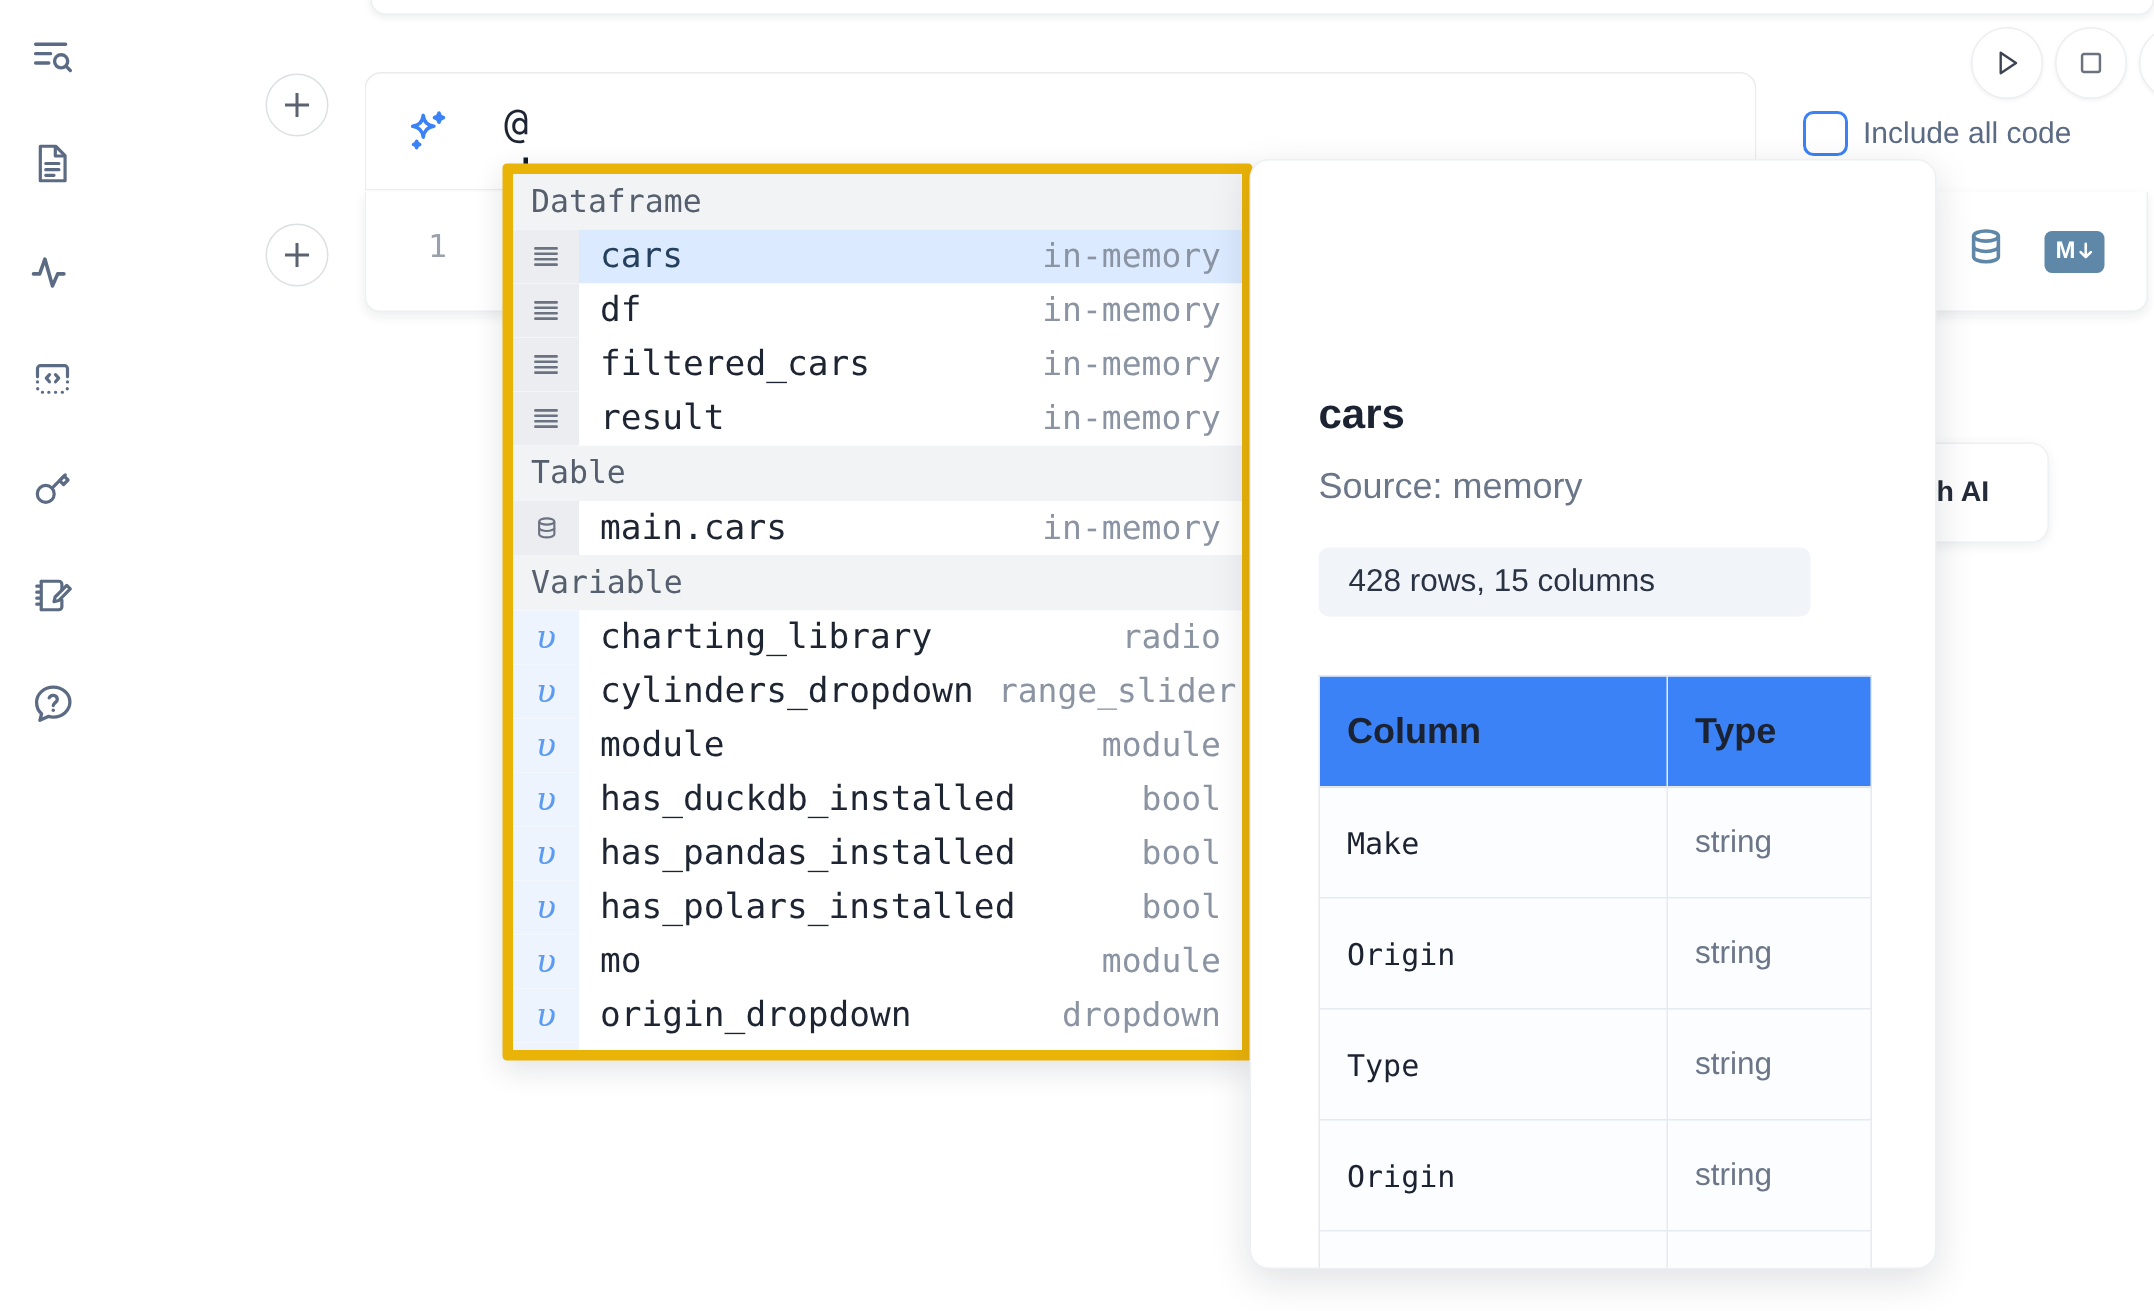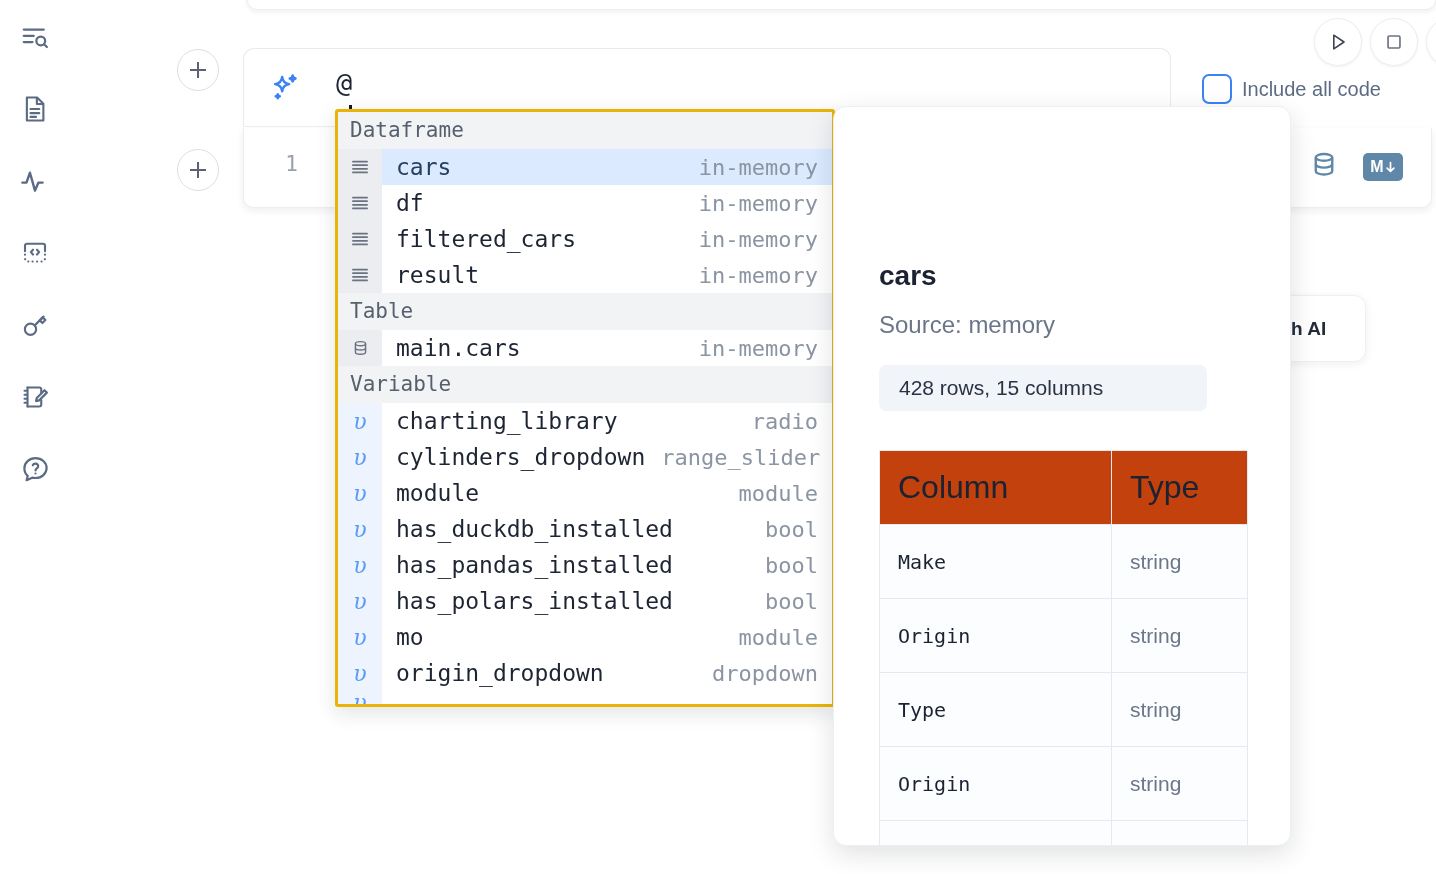--- a/index.html
+++ b/index.html
@@ -98,21 +98,21 @@
     box-shadow:0 2px 8px rgba(17,24,39,.07);
     display:flex; align-items:center;
   }
   .bg-card span {
     position:absolute; left:182px; font-size:19px; font-weight:bold; color:#242b39; white-space:nowrap;
   }
 
   
   .ac {
     position:absolute; left:335px; top:109px; width:500px; height:598px;
-    background:#fff; border:3px solid #eab308; border-radius:3px;
+    background:#fff; border:7px solid #eab308; border-radius:3px;
     box-shadow:0 6px 20px rgba(17,24,39,.12);
     overflow:hidden;
     font-family:"DejaVu Sans Mono","Liberation Mono",monospace;
   }
   .ac-section {
     height:37px; line-height:37px; padding-left:12px;
     background:#f1f3f5; color:#555f6d; font-size:21px;
   }
   .ac-row {
     position:relative; height:36px; display:flex; align-items:center;
@@ -149,21 +149,21 @@
     position:absolute; left:45px; top:258px; width:328px; height:46px;
     background:#f1f4f8; border-radius:7px; display:flex; align-items:center; padding-left:20px;
     font-size:21px; color:#2a3343;
   }
   .pv-table { position:absolute; left:45px; top:243px; width:368px; }
   .pv-table table { border-collapse:collapse; width:368px; table-layout:fixed; }
   .pv-table th, .pv-table td {
     border:1px solid #e6eaf0; text-align:left; vertical-align:middle;
     padding:0 0 0 18px; height:74px;
   }
-  .pv-table th { background:#c2410c; font-weight:normal; font-size:32px; color:#1b2231; }
+  .pv-table th { background:#3b82f6; font-weight:bold; font-size:24px; color:#1b2231; }
   .pv-table td.col { background:#fcfdfe; font-size:20px; color:#1b2231;
                      font-family:"DejaVu Sans Mono","Liberation Mono",monospace; }
   .pv-table td.typ { background:#fcfdfe; font-size:21px; color:#6b7689; }
   .pv-table col.c1 { width:232px; }
   .pv-table col.c2 { width:136px; }
 </style>
 </head>
 <body>
 
 <div id="root">

